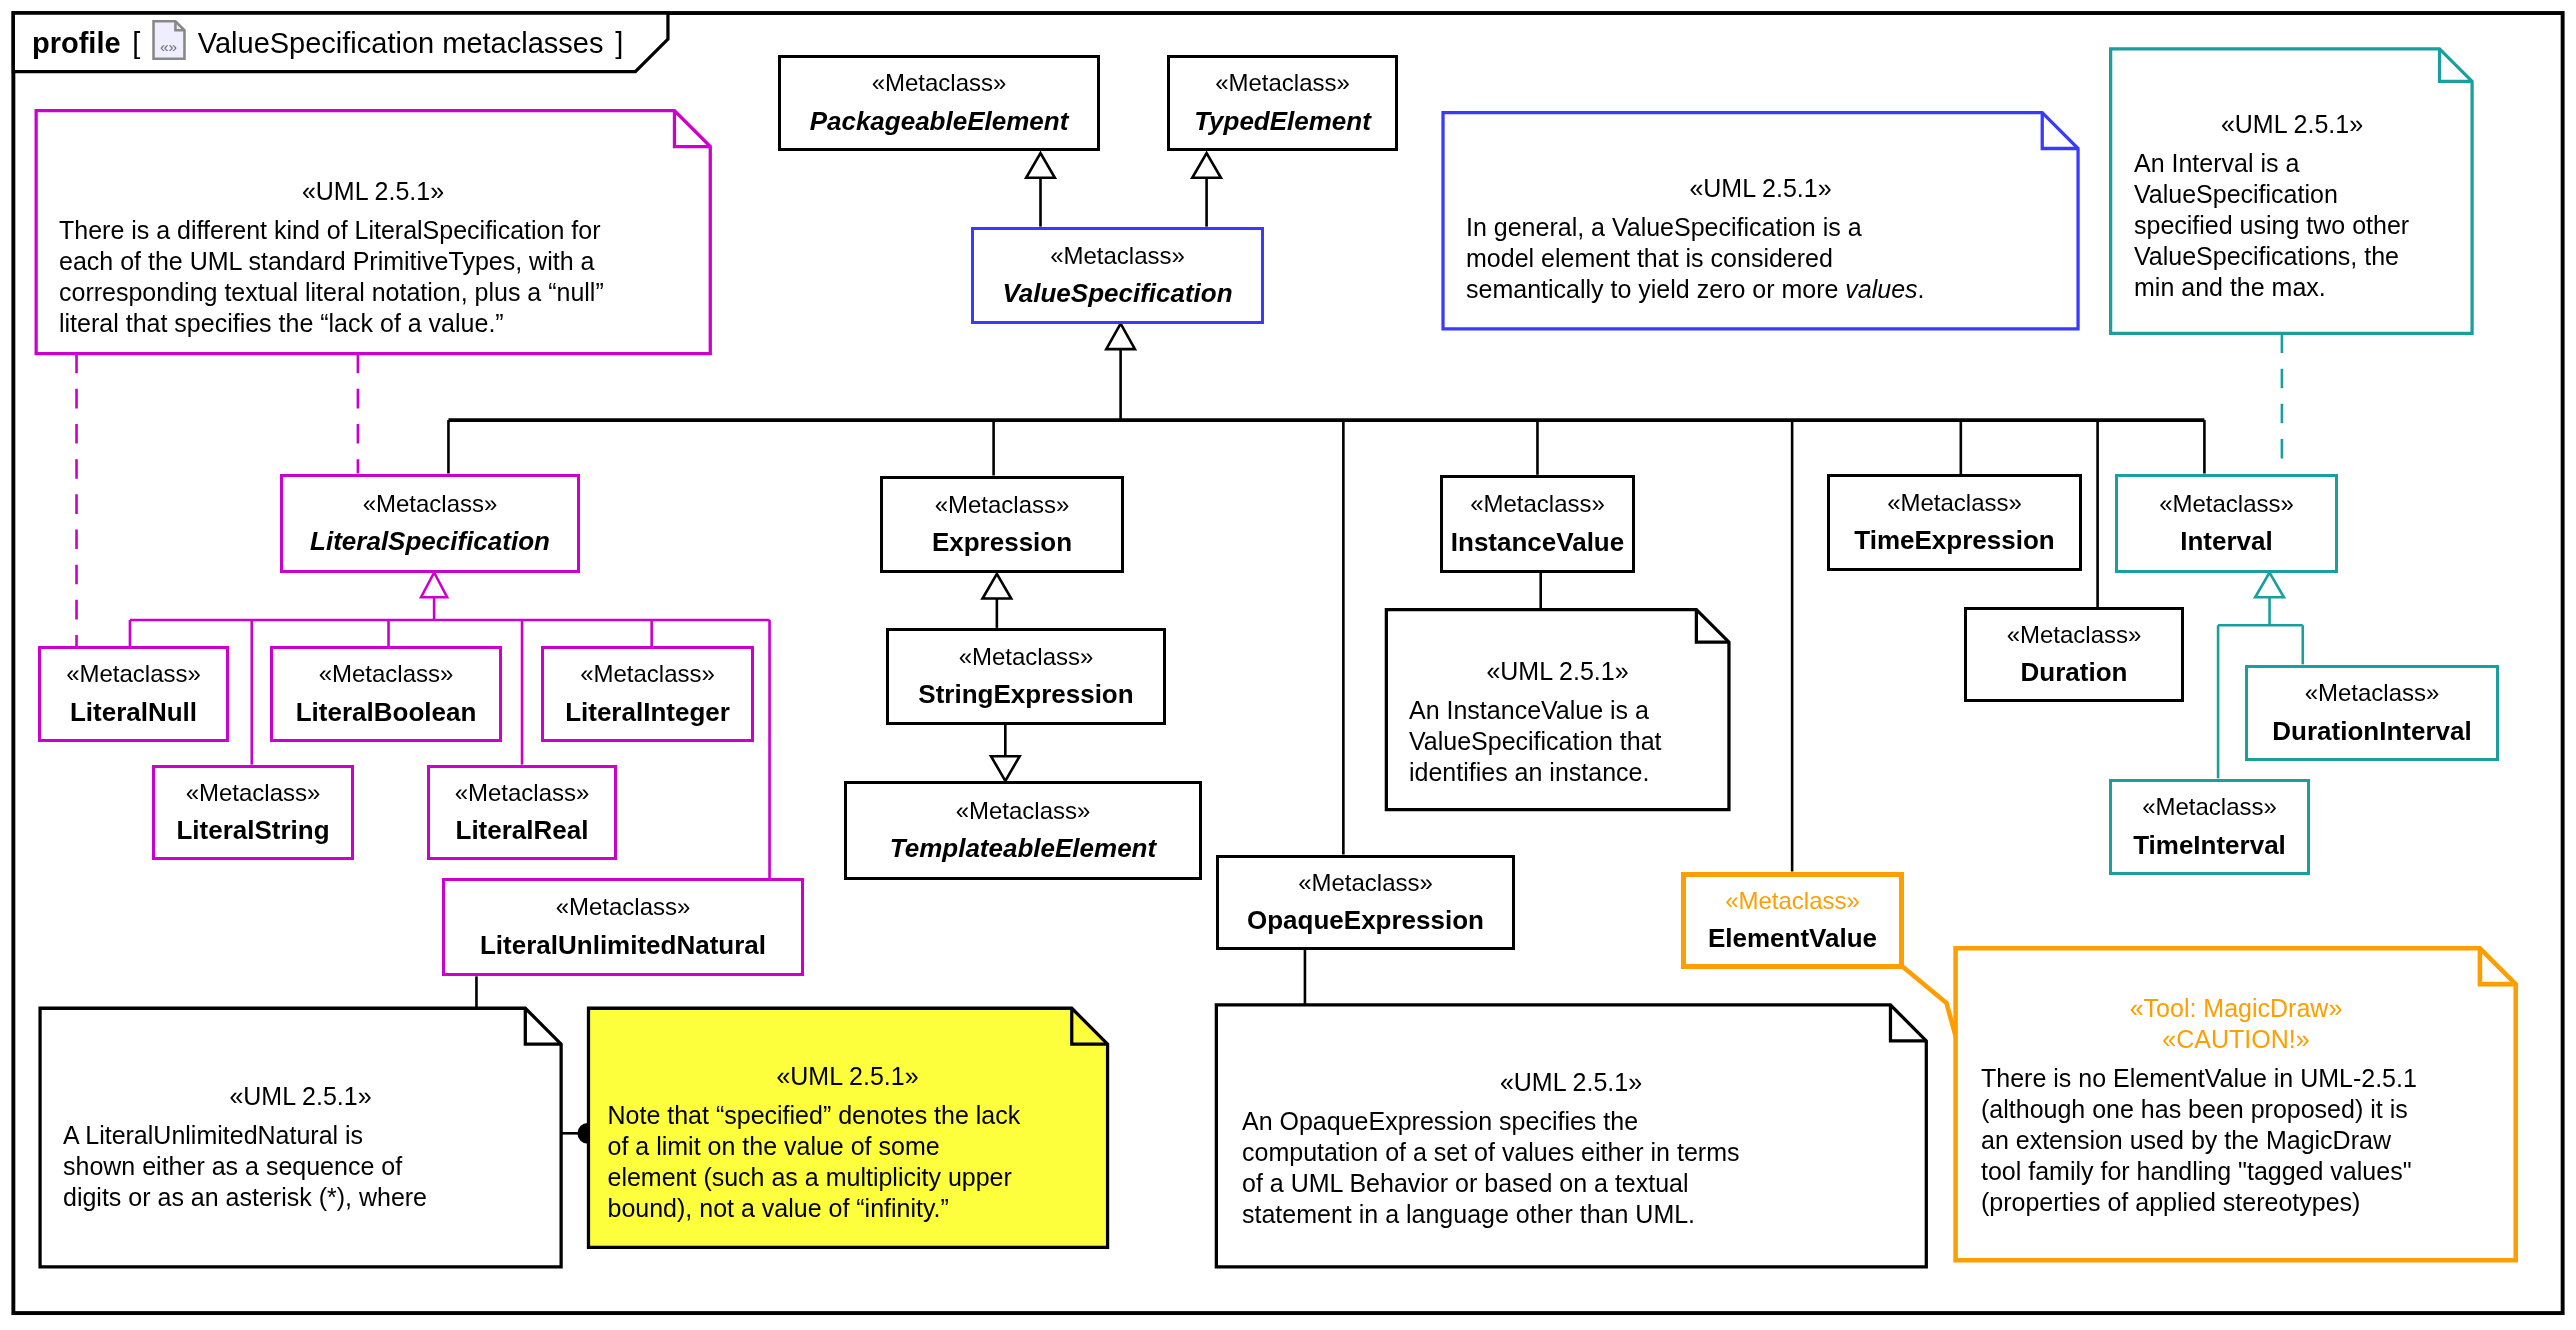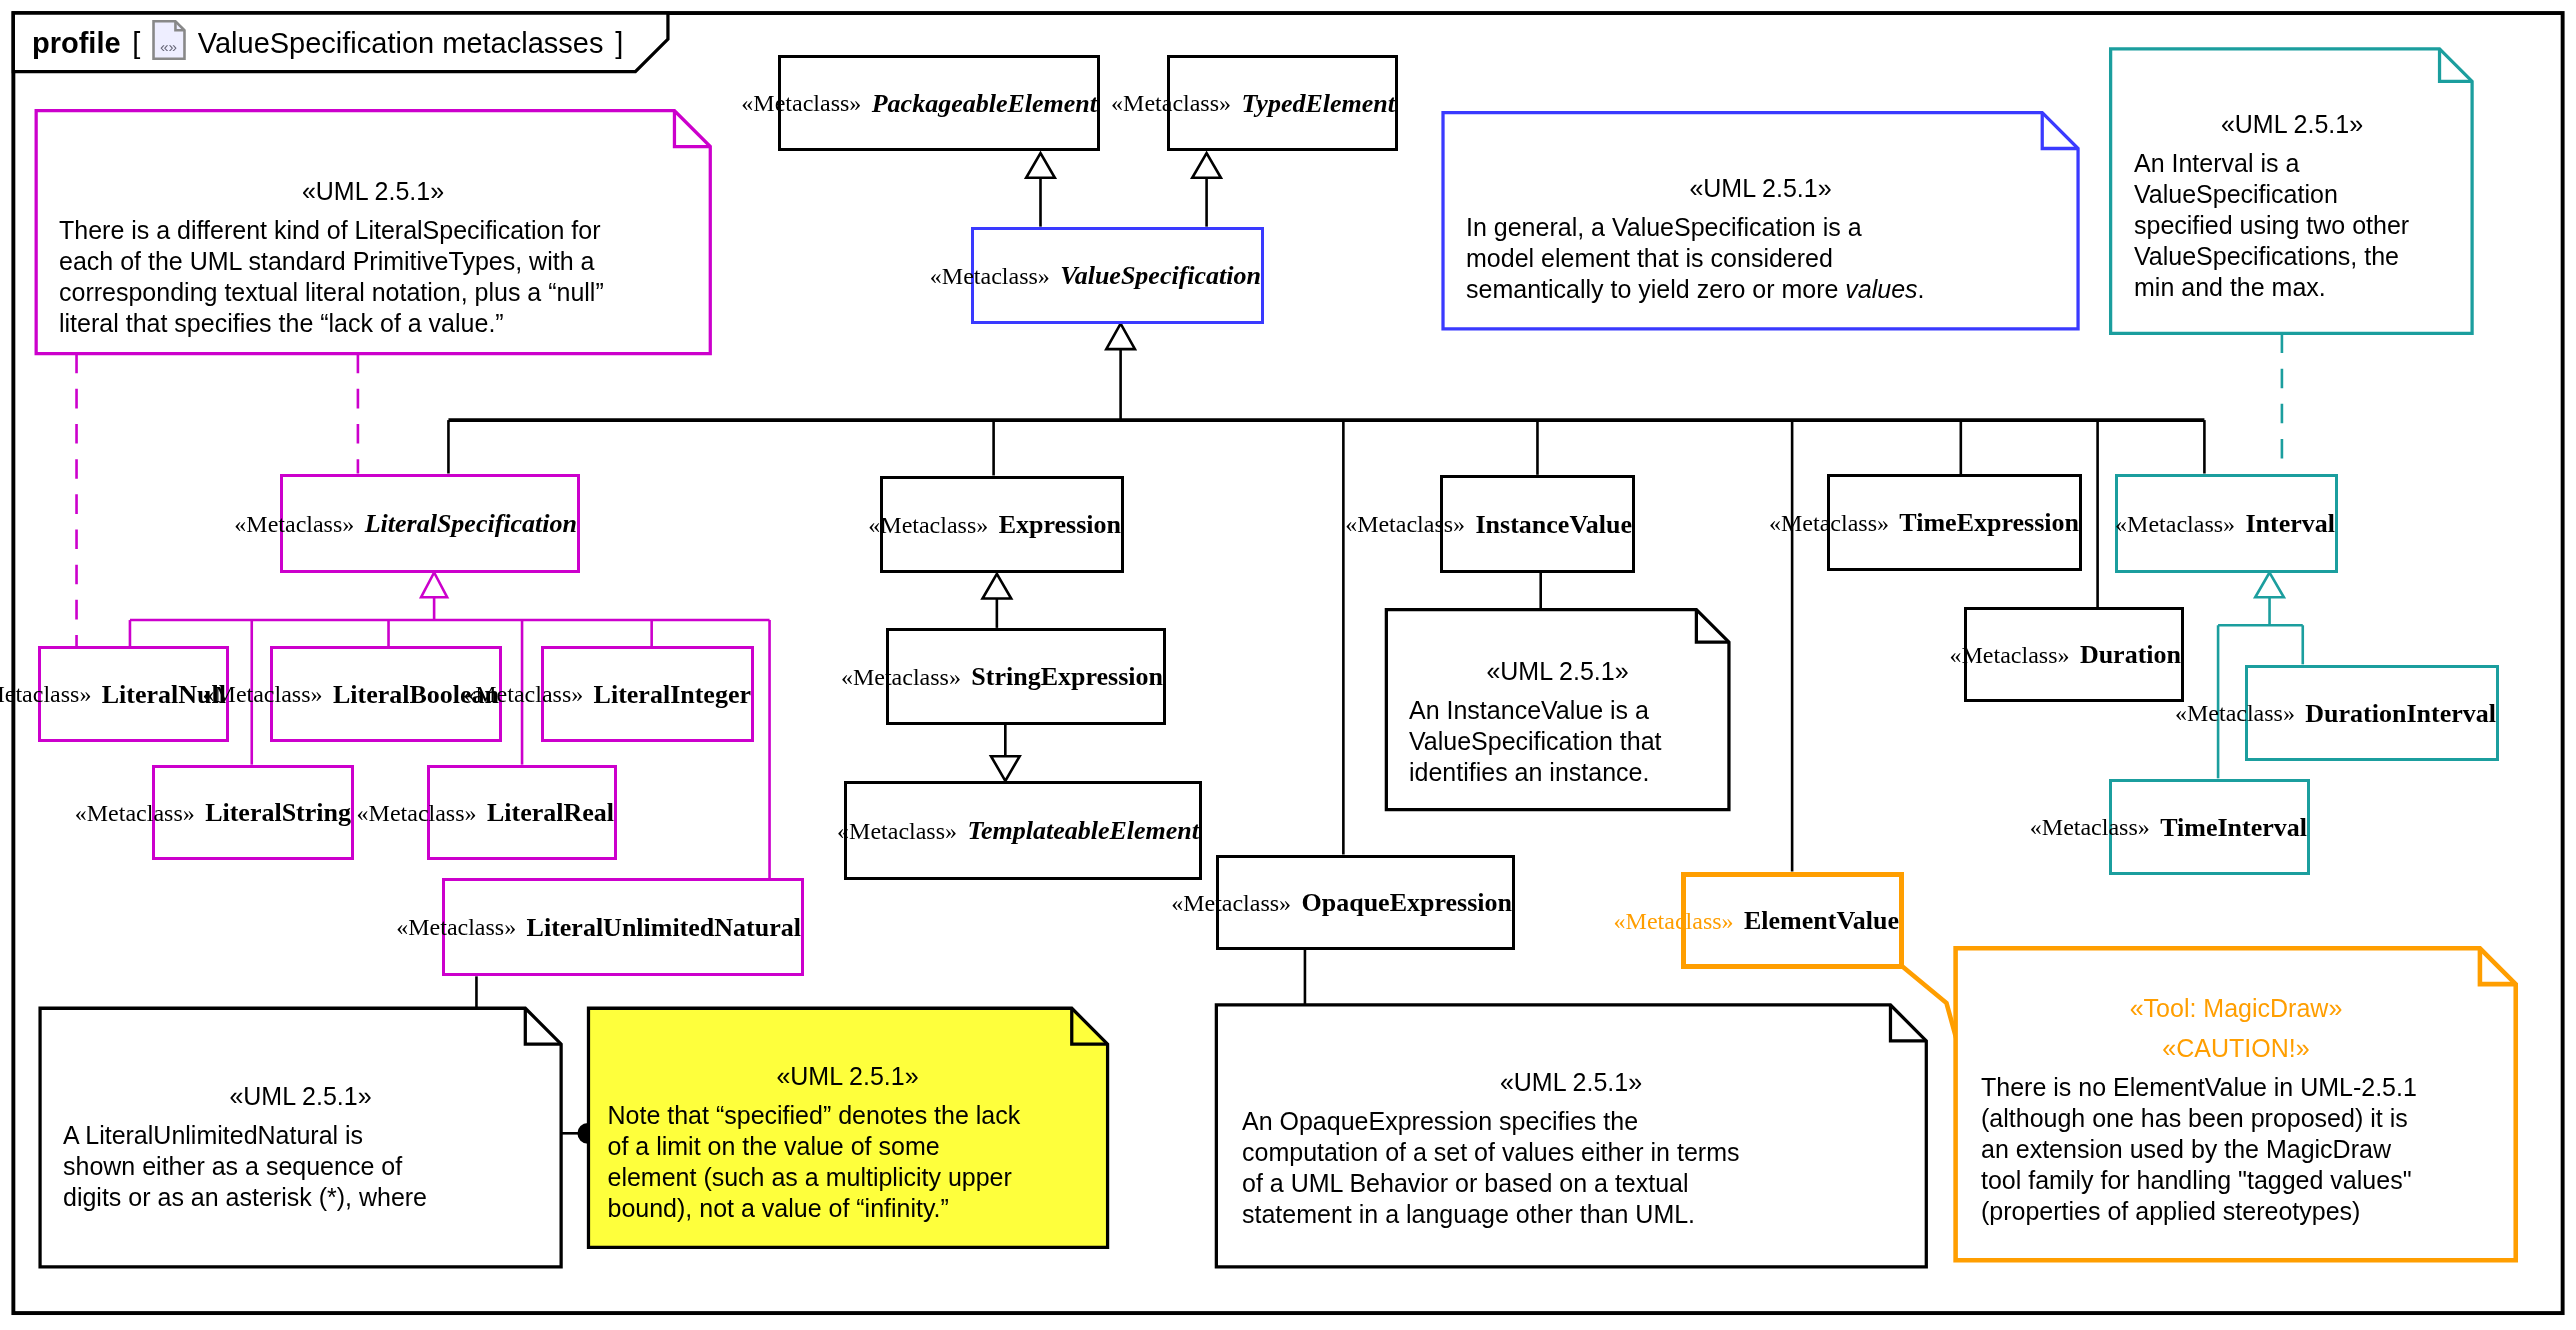--- a/index.html
+++ b/index.html
@@ -1,21 +1,21 @@
 <!DOCTYPE html>
 <html style="font-size:10.4px"><head>
 <meta charset="utf-8">
 <style>
   html,body{margin:0;padding:0;background:#fff;}
   .canvas{position:relative;width:2576px;height:1330px;background:#fff;
           font-family:"Liberation Sans", sans-serif;color:#000;overflow:hidden;}
   .layer{position:absolute;left:0;top:0;}
   .box{position:absolute;background:#fff;border:3.3px solid #000;box-sizing:border-box;
-       display:flex;flex-direction:row;align-items:center;justify-content:flex-end;
-       gap:10.4px;z-index:3;text-align:center;font-family:Liberation Serif, serif;}
+       display:flex;flex-direction:column;align-items:center;justify-content:center;
+       gap:10.4px;z-index:3;text-align:center;}
   .box .stereo{font-size:24px;line-height:26px;}
   .box .bname{font-size:26px;line-height:29px;font-weight:700;}
   .abstract .bname{font-style:italic;}
   .mg{border-color:#CC00CC;}
   .bl{border-color:#3A3AFF;}
   .tl{border-color:#1B9E9E;border-width:3.9px;}
   .og{border-color:#FF9E00;border-width:5.9px;}
   .og .stereo{color:#FF9E00;}
   .note-text{position:absolute;z-index:3;box-sizing:border-box;}
   .note-head{text-align:center;font-size:25px;line-height:31px;margin-bottom:7.8px;}
@@ -290,21 +290,21 @@
     <div class="note-head" style="padding-right:26px;">«UML 2.5.1»</div>
     <div class="note-body">
       <div>An OpaqueExpression specifies the</div>
       <div>computation of a set of values either in terms</div>
       <div>of a UML Behavior or based on a textual</div>
       <div>statement in a language other than UML.</div>
     </div>
   </div>
 
   <div class="note-text" style="left:1956px;top:949px;width:560px;height:312px;padding:44px 0 0 25px;">
-    <div class="note-head og-head" style="padding-right:25px;margin-bottom:9px;">«Tool: MagicDraw»</div>
+    <div class="note-head og-head" style="padding-right:25px;margin-bottom:0;">«Tool: MagicDraw»</div>
     <div class="note-head og-head" style="padding-right:25px;">«CAUTION!»</div>
     <div class="note-body">
       <div>There is no ElementValue in UML-2.5.1</div>
       <div>(although one has been proposed) it is</div>
       <div>an extension used by the MagicDraw</div>
       <div>tool family for handling "tagged values"</div>
       <div>(properties of applied stereotypes)</div>
     </div>
   </div>
 

